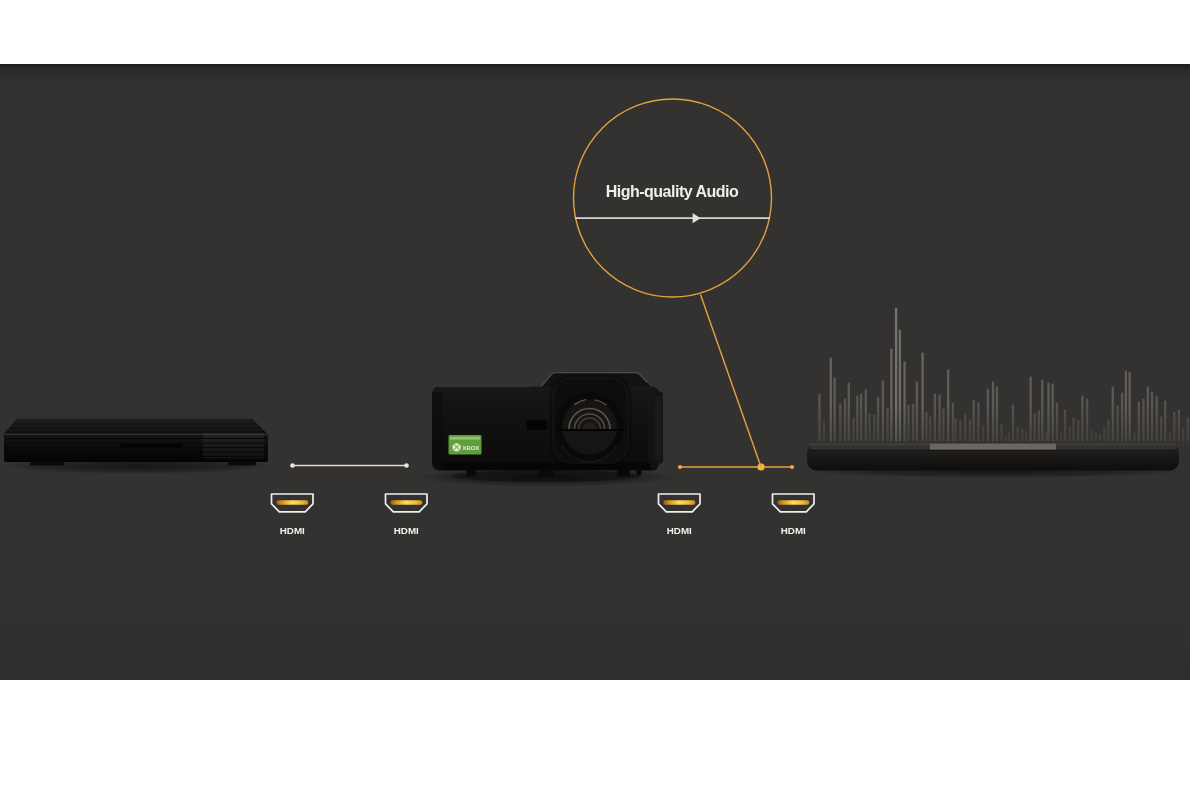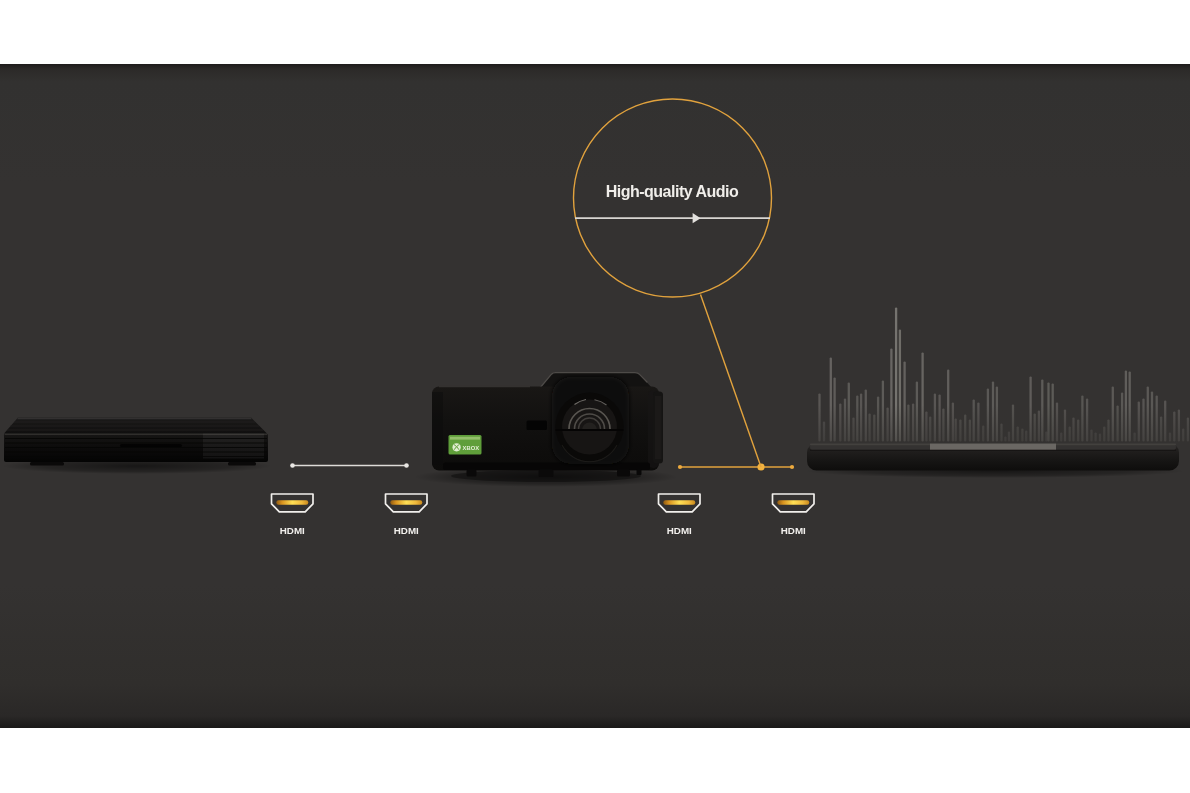--- a/index.html
+++ b/index.html
@@ -1,16 +1,16 @@
 <!DOCTYPE html>
 <html><head>
 <meta charset="utf-8">
 <style>
   html,body{margin:0;padding:0;background:#fff;}
-  .stage{position:relative;width:1190px;height:793px;background:#ffffff;overflow:hidden;
+  .stage{position:relative;width:1190px;height:680px;background:#ffffff;overflow:hidden;
          font-family:"Liberation Sans", sans-serif;}
   .band{position:absolute;left:0;top:64px;width:1190px;height:664px;
         background:linear-gradient(180deg,#1e1c1b 0px,#2c2a28 5px,#323130 18px,#343231 120px,#343231 520px,#302e2c 620px,#2a2827 652px,#1a1918 664px);}
   svg{position:absolute;left:0;top:0;}
 </style>
 </head>
 <body>
 <div class="stage">
   <div class="band"></div>
   <svg width="1190" height="793" viewBox="0 0 1190 793">

